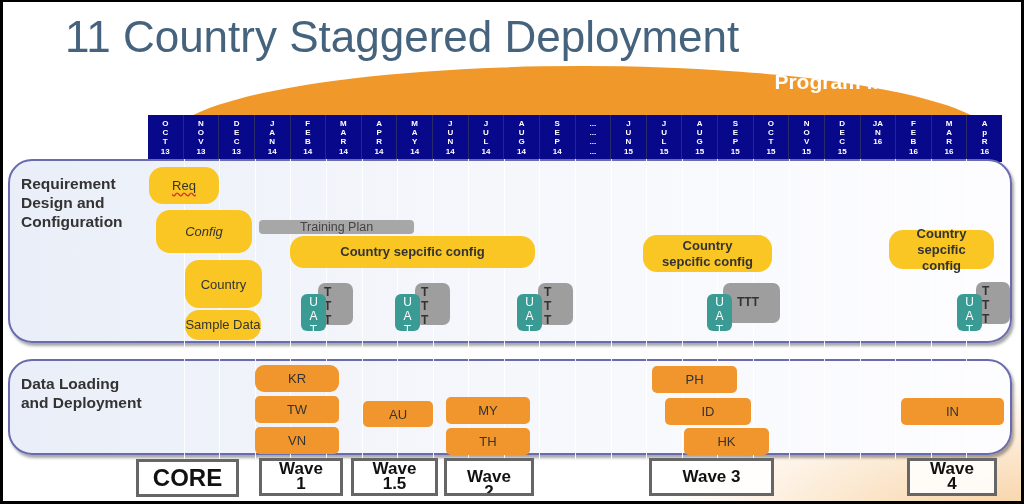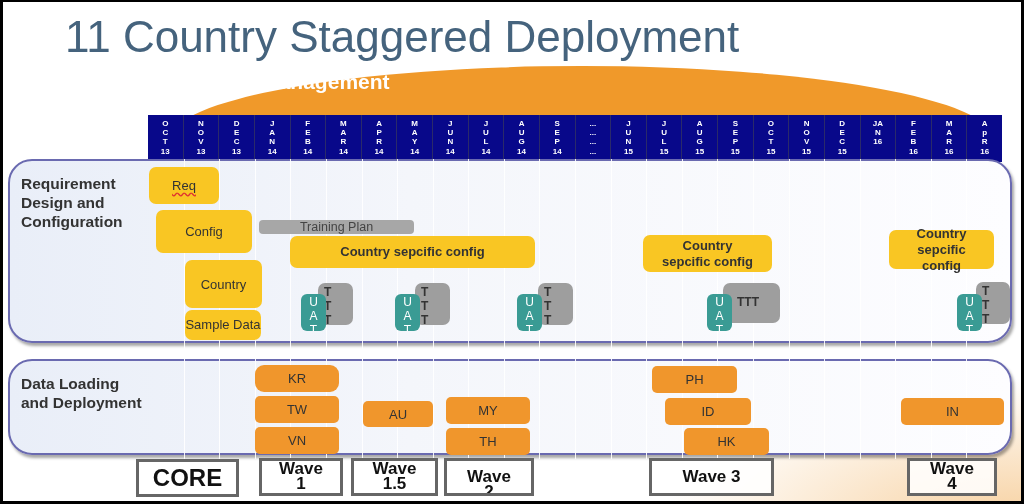--- a/index.html
+++ b/index.html
@@ -3,33 +3,33 @@
 <meta charset="utf-8">
 <style>
   html, body { margin:0; padding:0; }
   body { width:1024px; height:504px; overflow:hidden; background:#000; font-family:"Liberation Sans", sans-serif; }
   #slide { position:absolute; left:3px; top:2px; width:1018px; height:499px; background:#fff; overflow:hidden; }
   #bg-glow { position:absolute; left:0; top:300px; width:1018px; height:199px;
     background: radial-gradient(ellipse 520px 220px at 1018px 230px, rgba(240,165,70,0.55), rgba(255,255,255,0) 70%); }
   #title { position:absolute; left:62px; top:10px; font-size:44px; color:#45637d; letter-spacing:0px; white-space:nowrap; }
   #pm-arc { position:absolute; left:166px; top:64px; width:826px; height:74px; background:#f0992a;
     border-radius: 50% 50% 0 0 / 100% 100% 0 0; }
-  #pm-label { position:absolute; left:166px; top:68px; width:826px; text-align:left; color:#fff; font-weight:bold; font-size:21px; }
+  #pm-label { position:absolute; left:166px; top:68px; width:826px; text-align:right; color:#fff; font-weight:bold; font-size:21px; }
   #header { position:absolute; left:145px; top:113px; width:854px; height:47px; background:#08088a; display:flex; }
   .mcol { flex:1; border-right:1px solid #2a2a6a; color:#fff; font-weight:bold; font-size:8px; text-align:center; line-height:9.2px; padding-top:4px; box-sizing:border-box; }
   .mcol:last-child { border-right:none; }
   .mcol span { display:block; }
   .panel { position:absolute; border:2px solid #6a6ab0; border-radius:24px;
     background: linear-gradient(to right, #e9eef8 0%, #f4f6fb 40%, #fdfdff 100%);
     box-shadow: 2px 3px 3px rgba(0,0,0,0.35); }
   #panel-req { left:5px; top:157px; width:1000px; height:180px; }
   #panel-data { left:5px; top:357px; width:1000px; height:92px; }
   .grid { position:absolute; top:157px; height:300px; width:1px; background:rgba(255,255,255,0.9); }
   .section-label { position:absolute; font-weight:bold; font-size:15.5px; color:#333; line-height:19px; }
-  .bar { position:absolute; border-radius:7px; display:flex; align-items:center; justify-content:center; text-align:center; color:#333; box-sizing:border-box; }
+  .bar { position:absolute; border-radius:14px; display:flex; align-items:center; justify-content:center; text-align:center; color:#333; box-sizing:border-box; }
   .y { background:#f9c623; font-size:13px; }
   .yb { background:#f9c623; font-size:13px; font-weight:bold; line-height:16px; }
   .g { background:#a7a7a7; font-size:12.5px; color:#444; border-radius:4px; }
   .o { background:#f0962c; font-size:13px; color:#333; border-radius:5px; }
   .tt { position:absolute; background:#9e9e9e; border-radius:7px; color:#333; font-weight:bold; font-size:12px; line-height:14px; padding-left:6px; box-sizing:border-box; padding-top:2px; }
   .uat { position:absolute; background:#3a9b94; border-radius:6px; color:#fff; font-size:12px; line-height:14px; width:25px; height:37px; text-align:center; overflow:hidden; padding-top:1px; box-sizing:border-box; }
   .uat span { display:block; }
   .wave { position:absolute; top:456px; height:38px; border:3px solid #666; background:rgba(255,255,255,0.85); box-sizing:border-box;
     text-align:center; font-weight:bold; color:#111; font-size:17px; line-height:15px; overflow:hidden; }
   .squig { text-decoration: underline wavy #e03030; text-underline-offset:2px; }
@@ -218,21 +218,21 @@
       <div class="grid" style="left: 927.833px;"></div>
       <div class="grid" style="left: 963.417px;"></div>
     </div>
 
   <div class="section-label" style="left:18px; top:172px; width:125px;">Requirement Design and Configuration</div>
   <div class="section-label" style="left:18px; top:372px; width:125px;">Data Loading and Deployment</div>
 
   <div class="bar y" style="left:146px; top:165px; width:70px; height:37px;">
       <span class="squig">Req</span>
     </div>
-  <div class="bar y" style="left:153px; top:208px; width:96px; height:43px;">
+  <div class="bar y" style="left:153px; top:208px; width:96px; height:43px;font-style:italic;">
       <span>Config</span>
     </div>
   <div class="bar y" style="left:182px; top:258px; width:77px; height:48px;">
       <span>Country</span>
     </div>
   <div class="bar y" style="left:182px; top:308px; width:76px; height:30px; line-height:14px;">
       <span>Sample Data</span>
     </div>
   <div class="bar g" style="left:256px; top:218px; width:155px; height:14px;">
       <span>Training Plan</span>

